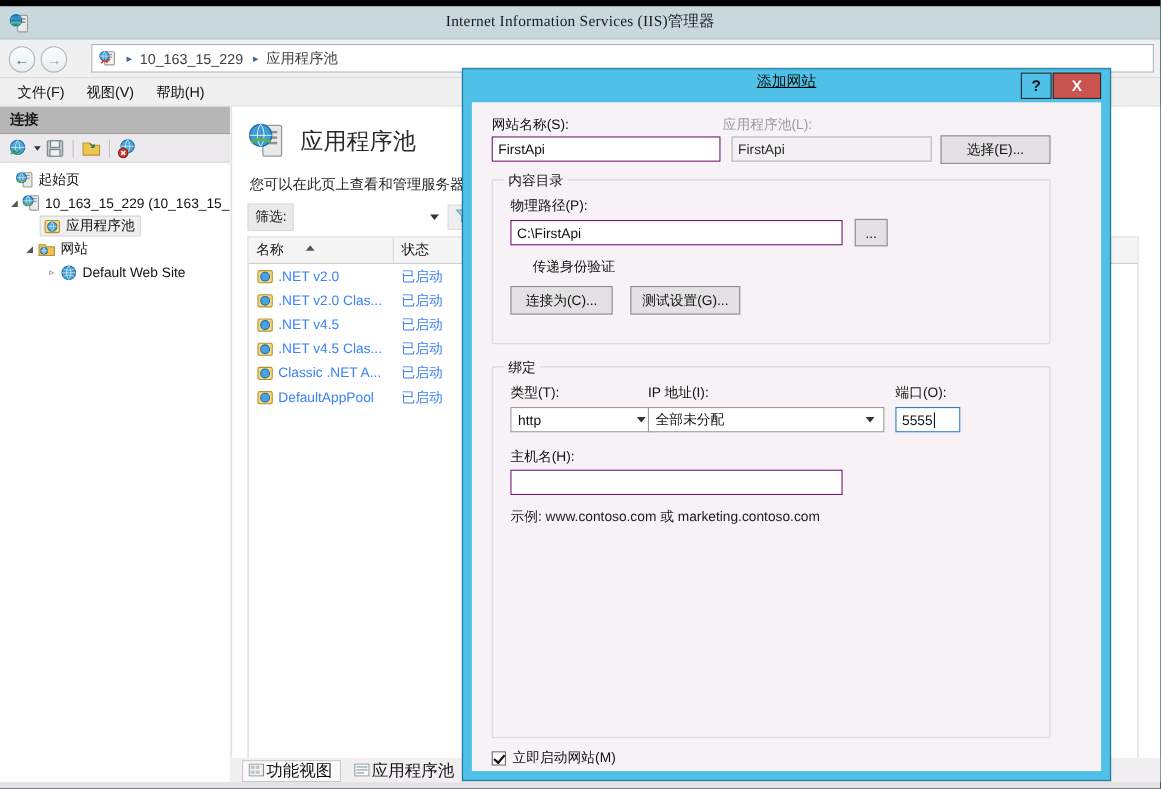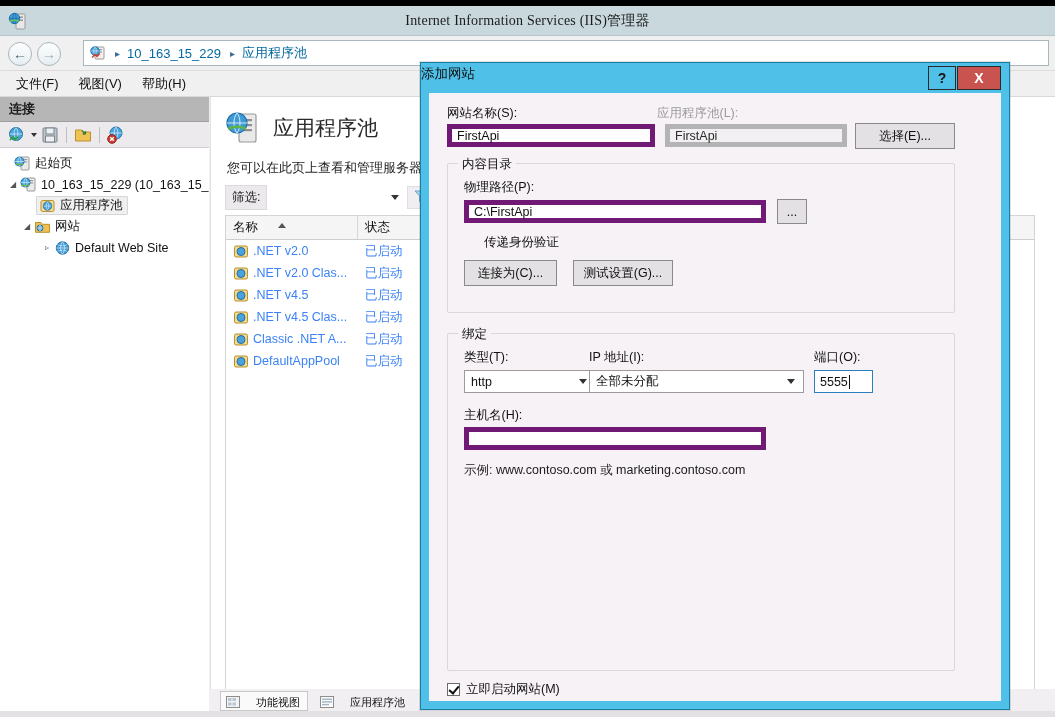--- a/index.html
+++ b/index.html
@@ -65,21 +65,21 @@
     font-size: 14px; color: #4b6470; line-height: 1;
   }
   .nav-fwd .nav-arrow { color: #9aabb3; }
   .addressbar {
     position: absolute; left: 83px; top: 4px; right: 6px; height: 26px;
     background: #fff; border: 1px solid #a9b7bd;
     display: flex; align-items: center; padding-left: 6px; gap: 2px;
   }
   .addr-icon { width: 16px; height: 16px; flex: 0 0 auto; }
   .addr-sep { color: #3a6c99; font-size: 10px; padding: 0 5px 0 7px; }
-  .addr-seg { font-size: 13px; color: #0369a1; white-space: nowrap; }
+  .addr-seg { font-size: 13px; color: #404040; white-space: nowrap; }
 
   
   .menubar {
     position: absolute; left: 0; top: 65px; width: 1055px; height: 26px;
     background: #f0f0f0;
     display: flex; align-items: center; padding-left: 10px;
     border-bottom: 1px solid #d9d9d9;
   }
   .menu-item {
     font-size: 13px; color: #111; padding: 2px 14px 2px 6px;
@@ -200,36 +200,36 @@
   }
   .lv-ico { width: 16px; height: 15px; margin-right: 4px; flex: 0 0 16px; }
 
   
   .view-tabs {
     position: absolute; left: 210px; bottom: 0; width: 845px; height: 22px;
     background: #f2eff2; display: flex; align-items: flex-end;
     padding-left: 10px; gap: 6px; overflow: hidden;
   }
   .view-tab {
-    display: flex; align-items: flex-end; gap: 16px;
+    display: flex; align-items: flex-end; gap: 2px;
     border: 1px solid #c9c7c9; background: #fbfafb;
-    padding: 3px 7px 0 5px; font-size: 11px; color: #111; height: 20px;
+    padding: 3px 7px 0 5px; font-size: 15px; color: #111; height: 20px;
   }
   .view-tab.plain { border-color: transparent; background: transparent; }
 
   
   .dialog {
     position: absolute; left: 420px; top: 62px; width: 590px; height: 648px;
     background: #4fc0e8;
     border: 1px solid #1b7fa3;
     box-shadow: 0 0 0 1px rgba(0,0,0,.12);
   }
   .dlg-titlebar {
     position: absolute; left: 0; top: 0; width: 588px; height: 22px;
-    display: flex; align-items: center; justify-content: flex-start;
+    display: flex; align-items: center; justify-content: center; text-decoration: underline;
   }
   .dlg-title {
     font-size: 13.5px; color: #101010;
     font-family: "Liberation Sans", sans-serif;
   }
   .dlg-help-btn {
     position: absolute; right: 53px; top: 3px; width: 28px; height: 24px;
     border: 1px solid #2a2a2a; background: #4fc0e8;
     display: flex; align-items: center; justify-content: center;
     font-size: 14px; font-weight: bold; color: #111;
@@ -242,21 +242,21 @@
   }
   .dlg-body {
     position: absolute; left: 8px; top: 30px; width: 572px; height: 608px;
     background: #f7f2f6;
   }
 
   .lbl { font-size: 12.5px; color: #111; white-space: nowrap; }
   .lbl.dim { color: #9b9b9b; }
 
   .tbx {
-    border: 5px solid #701a75; background: #fff; height: 23px;
+    border: 1px solid #701a75; background: #fff; height: 23px;
     display: flex; align-items: center; padding: 0 5px;
     font-size: 12.5px; color: #111; font-family: "Liberation Sans", sans-serif;
   }
   .tbx.dim { background: #f2f0f2; color: #2b2b2b; border-color: #b4b4b4; }
   .tbx.focus { border: 1px solid #2b7fbf; }
   .btn {
     border: 1px solid #8a8a8a; background: #e3e1e3; height: 26px;
     display: flex; align-items: center; justify-content: center;
     font-size: 12.5px; color: #111; white-space: nowrap;
   }

